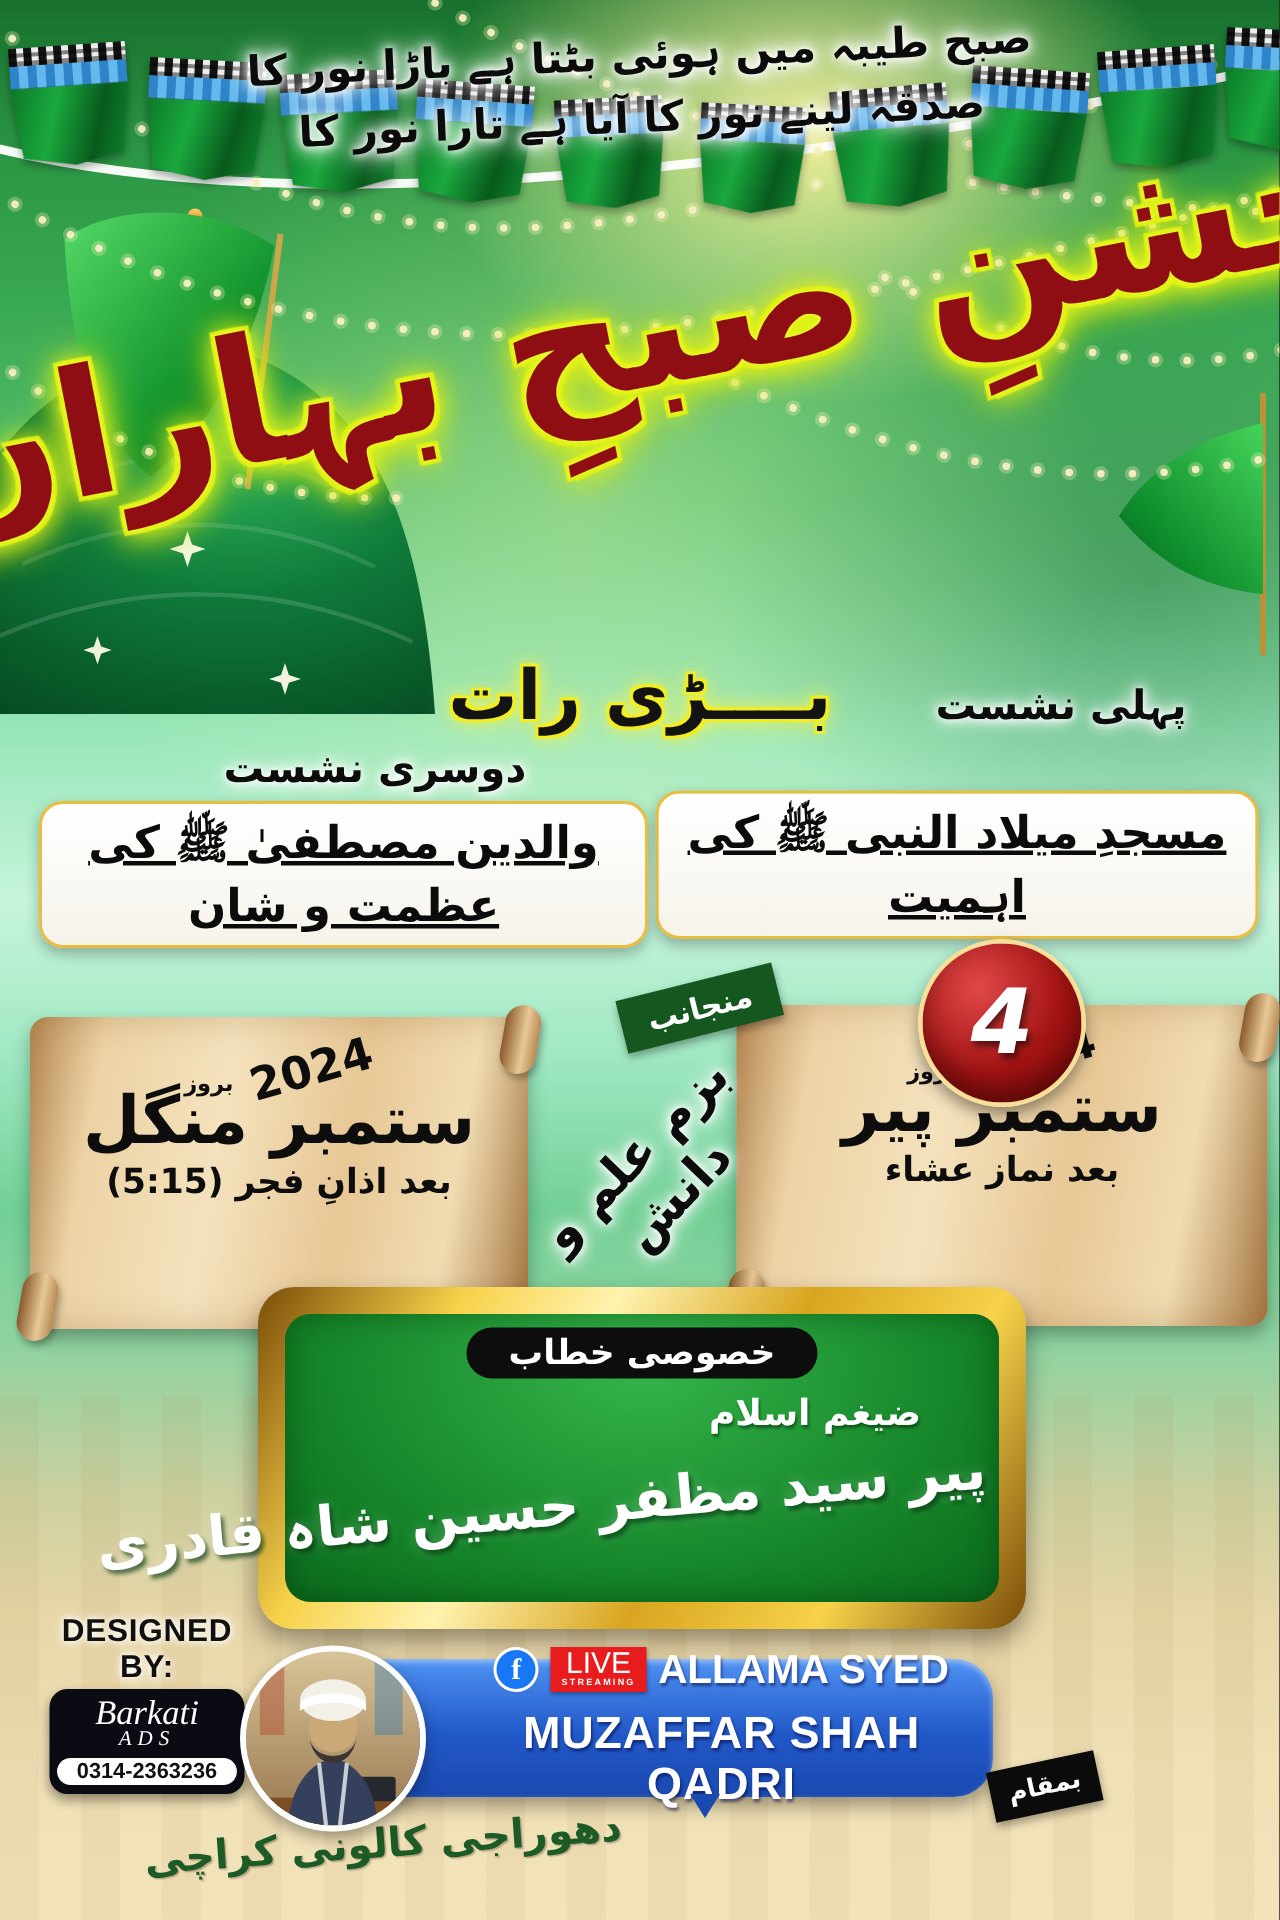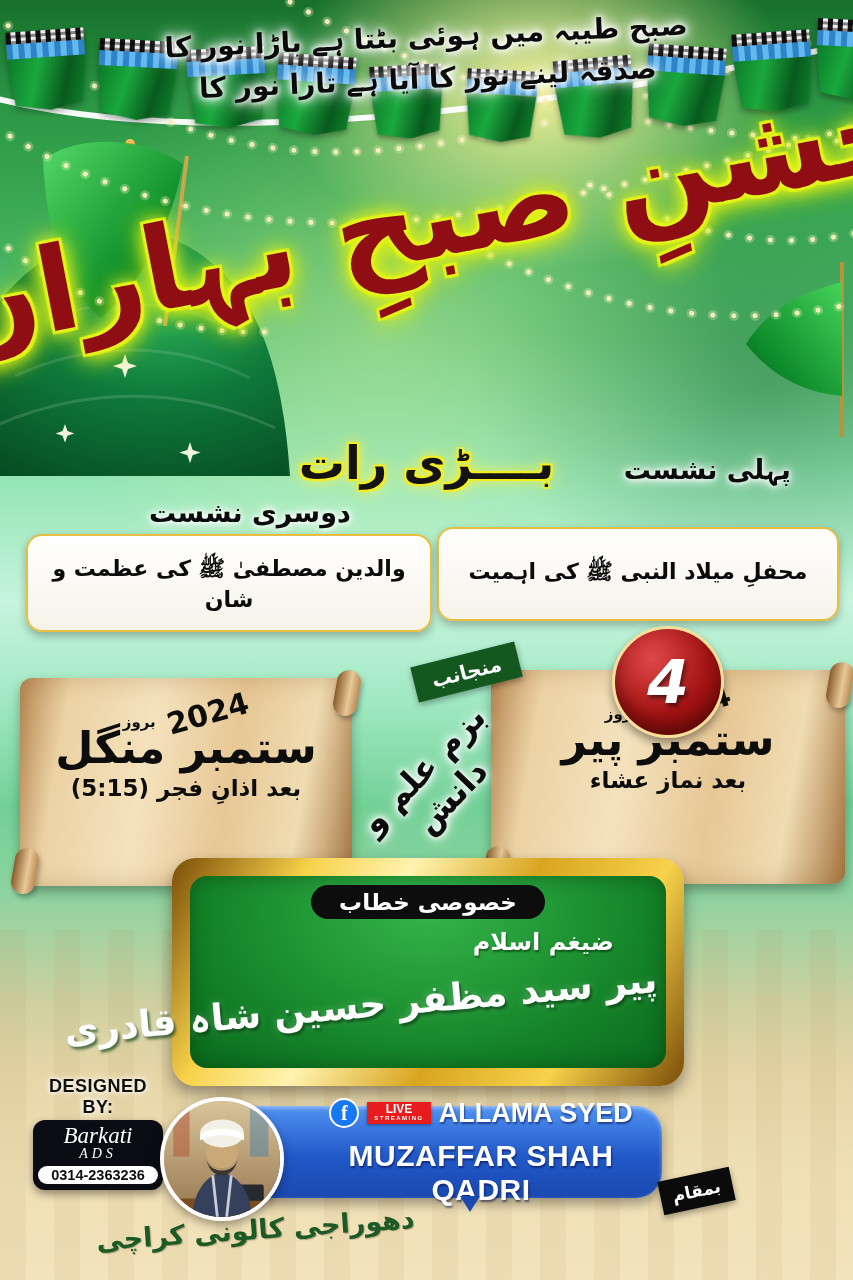--- a/index.html
+++ b/index.html
@@ -77,22 +77,22 @@
   
   .session-label{
     position:absolute; direction:rtl; font-size:27px; font-weight:900; color:#0c0c0c;
     text-shadow:0 0 5px #fff,0 0 9px #fff,0 0 14px #fff; z-index:6;
   }
   .session-box{
     position:absolute; border-radius:16px; border:2px solid #e9bd3f;
     background:linear-gradient(180deg,#ffffff,#f6f3ea);
     box-shadow:0 4px 9px rgba(0,0,0,.28);
     display:flex; align-items:center; justify-content:center;
-    direction:rtl; font-size:22px; font-weight:800; color:#0b0b0b;
-    padding:8px 14px; text-align:center; z-index:6;
+    direction:rtl; font-size:30px; font-weight:800; color:#0b0b0b;
+    padding:8px 14px; text-align:center; z-index:6;text-decoration:underline;
   }
   .s1-label{ right:62px; top:454px; }
   .s1-box{ right:14px; top:527px; width:402px; min-height:94px; }
   .s2-label{ left:149px; top:497px; }
   .s2-box{ left:26px; top:534px; width:406px; min-height:98px; }
 
   
   .date-block{ position:absolute; z-index:7; }
   .db-right{ right:8px; top:630px; width:354px; height:258px; }
   .db-left{ left:20px; top:638px; width:332px; height:252px; }
@@ -165,21 +165,21 @@
   }
   .speaker-name{
     position:absolute; left:8px; right:8px; top:102px; transform:rotate(-5deg);
     direction:rtl; color:#fff; font-size:37px; font-weight:900; white-space:nowrap;
     text-shadow:2px 3px 3px rgba(0,55,10,.65), 0 0 10px rgba(255,255,255,.25);
   }
 
   
   .designer{ position:absolute; left:33px; top:1076px; width:130px; text-align:center; z-index:8; }
   .designer-heading{
-    font-size:18px; font-weight:900; color:#101010; letter-spacing:.5px;
+    font-size:21px; font-weight:900; color:#101010; letter-spacing:.5px;
     text-shadow:0 0 4px #fff,0 0 8px #fff;
     font-family:"Liberation Sans",sans-serif;
   }
   .designer-box{
     margin-top:2px; background:#0b0b14; border-radius:12px; padding:3px 5px 6px;
     box-shadow:0 4px 8px rgba(0,0,0,.4);
   }
   .designer-brand{ color:#fff; font-size:23px; font-style:italic; font-family:"Liberation Serif",serif; }
   .designer-sub{ color:#fff; font-size:14px; font-style:italic; letter-spacing:4px; font-family:"Liberation Serif",serif; margin-top:-3px; }
   .designer-phone{
@@ -204,21 +204,21 @@
   .live-line1{ display:flex; align-items:center; justify-content:center; gap:8px; }
   .fb-icon{
     width:30px; height:30px; border-radius:50%; background:#1877f2; border:2px solid #fff;
     color:#fff; font-weight:bold; font-size:20px; font-family:"Liberation Serif",serif;
     display:flex; align-items:center; justify-content:center; line-height:1;
   }
   .live-badge{
     background:#e81c1c; color:#fff; padding:1px 7px; text-align:center;
     font-family:"Liberation Sans",sans-serif; box-shadow:0 1px 3px rgba(0,0,0,.4);
   }
-  .live-word{ display:block; font-size:12px; font-weight:700; line-height:1; }
+  .live-word{ display:block; font-size:20px; font-weight:400; line-height:1; }
   .stream-word{ display:block; font-size:6px; font-weight:700; letter-spacing:1.5px; line-height:1.2; }
   .live-name1{ color:#fff; font-size:27px; font-weight:900; font-family:"Liberation Sans",sans-serif; text-shadow:1px 2px 2px rgba(0,0,60,.5); }
   .live-name2{ color:#fff; font-size:30px; font-weight:900; font-family:"Liberation Sans",sans-serif; letter-spacing:.5px; margin-top:10px; text-shadow:1px 2px 2px rgba(0,0,60,.5); }
 
   .avatar{
     position:absolute; left:160px; top:1097px; width:124px; height:124px;
     border-radius:50%; border:4px solid #fdfdfd; overflow:hidden; z-index:9;
     box-shadow:0 4px 10px rgba(0,0,0,.35);
   }
 
@@ -368,21 +368,21 @@
 
   <div class="verse">
     <div>صبح طیبہ میں ہوئی بٹتا ہے باڑا نور کا</div>
     <div>صدقہ لینے نور کا آیا ہے تارا نور کا</div>
   </div>
 
   <div class="title-main">جشنِ صبحِ بہاراں</div>
   <div class="title-sub">بــــڑی رات</div>
 
   <div class="session-label s1-label">پہلی نشست</div>
-  <div class="session-box s1-box">محفلِ میلاد النبی ﷺ کی اہمیت</div>
+  <div class="session-box s1-box">مسجدِ میلاد النبی ﷺ کی اہمیت</div>
   <div class="session-label s2-label">دوسری نشست</div>
   <div class="session-box s2-box">والدین مصطفیٰ ﷺ کی عظمت و شان</div>
 
   <div class="date-block db-right">
     <div class="day-circle">4</div>
     <div class="scroll"></div>
     <div class="scroll-content">
       <div class="year-row">
         <span class="year">2024</span>
         <span class="broz">بروز</span>

